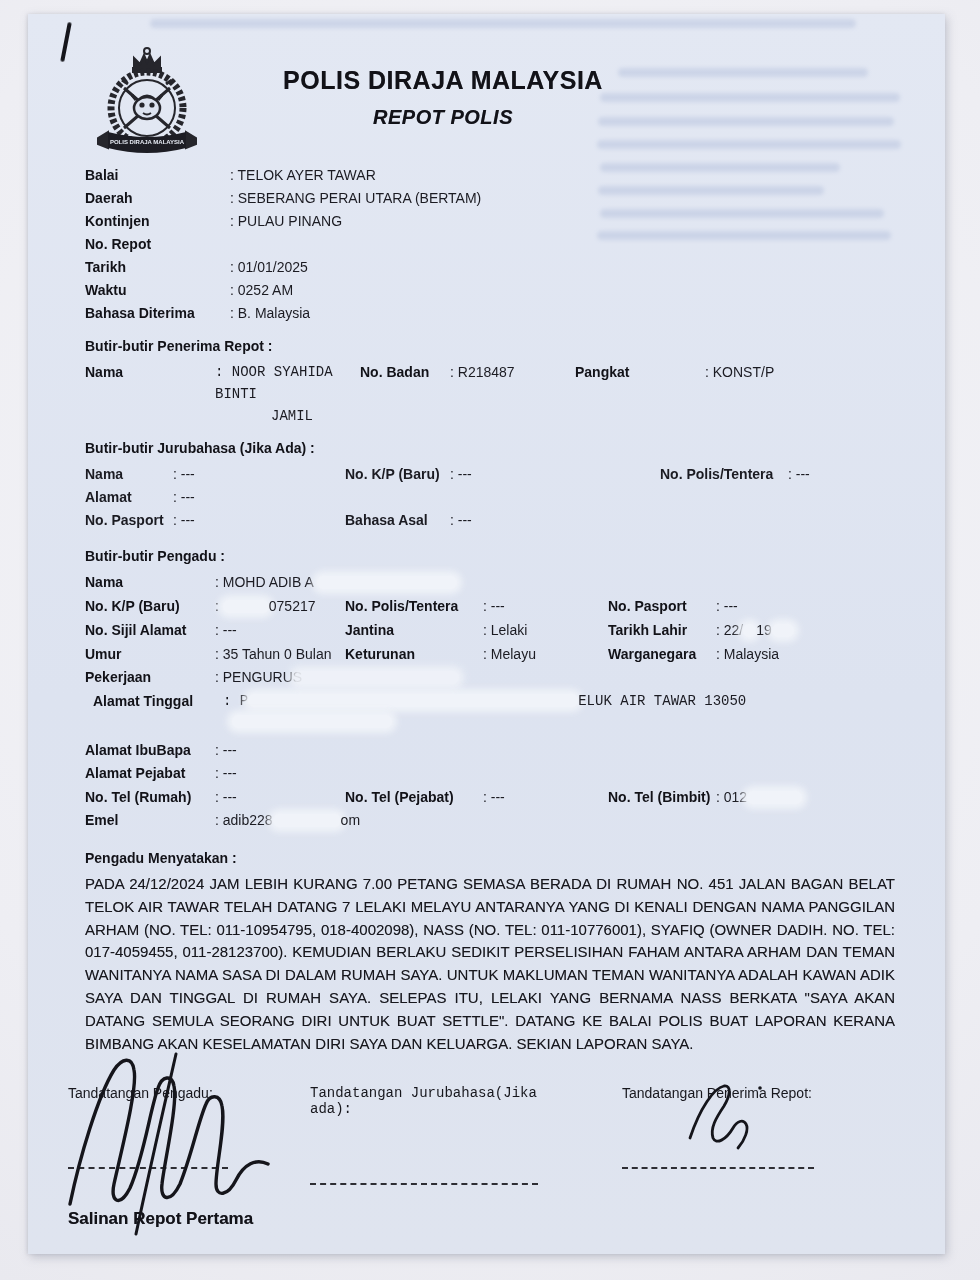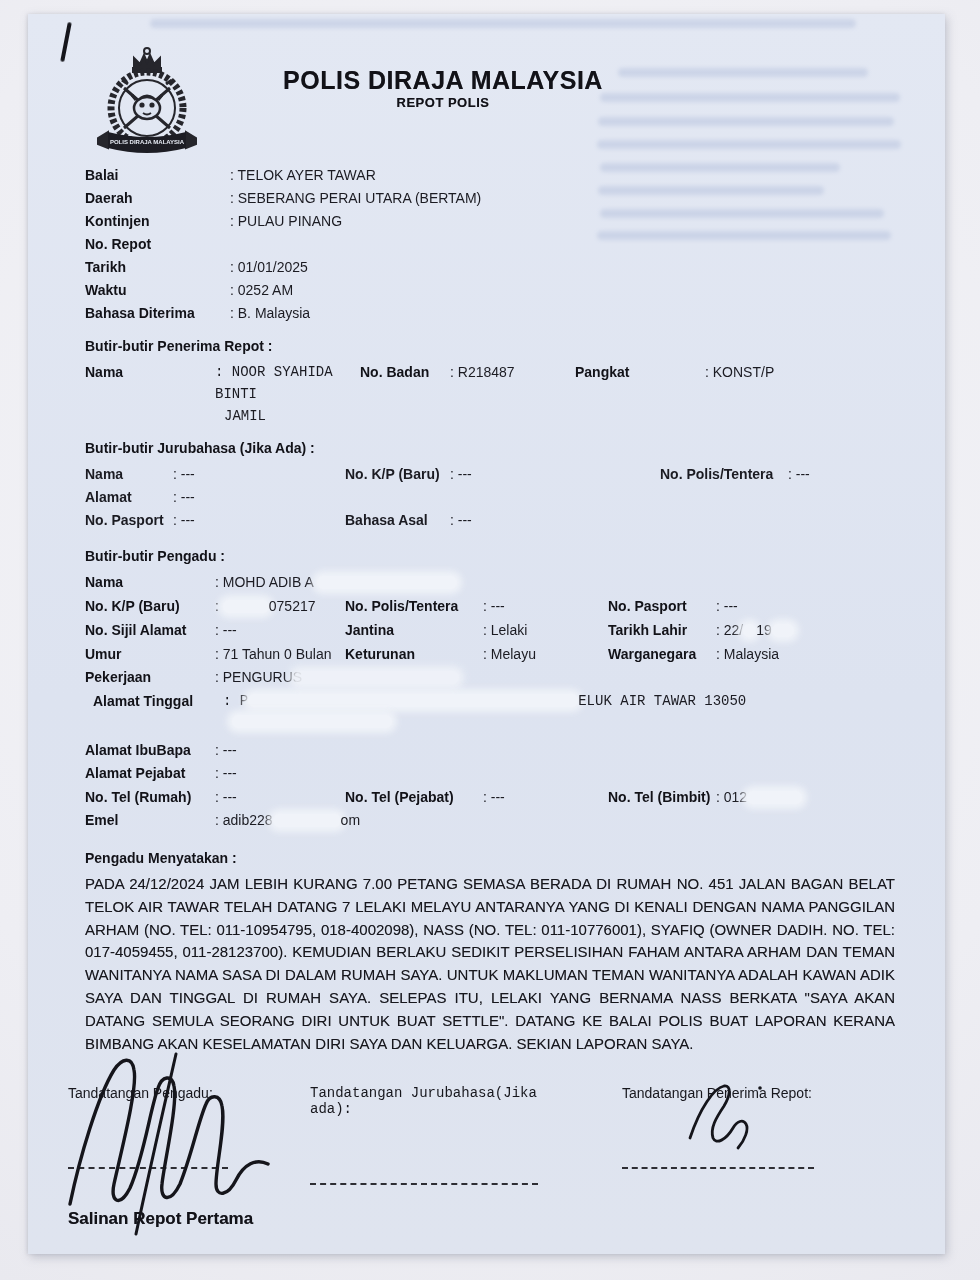--- a/index.html
+++ b/index.html
@@ -14,21 +14,21 @@
     background:linear-gradient(180deg,#e3e8f3 0%, #dde3f0 55%, #dfe4ef 100%);
     box-shadow:2px 3px 9px rgba(110,116,135,0.35), -1px 0 3px rgba(120,126,145,0.18);
   }
   
   .bleed{position:absolute;height:9px;border-radius:5px;background:#93a4cc;opacity:.28;filter:blur(2.2px);}
   .pen-mark{position:absolute;left:36px;top:8px;width:4px;height:40px;background:#15151b;border-radius:2px;transform:rotate(11deg);filter:blur(.3px);}
   
   .crest{position:absolute;left:56px;top:32px;}
   .title-wrap{position:absolute;left:0;top:52px;width:830px;text-align:center;color:#121218;}
   .doc-title{font-size:25px;font-weight:700;letter-spacing:.5px;text-shadow:0 0 .6px rgba(10,10,20,.5);}
-  .doc-subtitle{font-size:13px;font-weight:700;letter-spacing:.5px;text-shadow:0 0 .6px rgba(10,10,20,.5);}
+  .doc-subtitle{font-size:20px;font-weight:700;letter-spacing:.5px;margin-top:11px;text-shadow:0 0 .6px rgba(10,10,20,.5);font-style:italic;}
   
   .content{position:absolute;left:57px;top:150px;width:810px;color:#1b1b22;font-size:14px;}
   .lbl{font-weight:700;color:#121218;}
   .row{display:grid;line-height:23px;}
   .g1{grid-template-columns:145px 1fr;}
   .g-single{grid-template-columns:130px 1fr;}
   .g-pen{grid-template-columns:130px 145px 90px 125px 130px 1fr;}
   .g-adu{grid-template-columns:130px 130px 138px 125px 108px 1fr;line-height:24px;}
   .jrow{grid-template-columns:260px 315px 1fr;}
   .jl{font-weight:700;display:inline-block;}
@@ -125,21 +125,21 @@
           <span class="lbl">Bahasa Diterima</span>
           <span><span>:</span> <span>B. Malaysia</span></span>
         </div>
     </div>
 
     <div class="sec">Butir-butir Penerima Repot :</div>
     <div class="row g-pen" style="line-height:22px;">
       <span class="lbl">Nama</span>
       <span>
           <span class="blk"><span>:</span> <span>NOOR SYAHIDA BINTI</span></span>
-          <span class="blk" style="text-indent:9px;">JAMIL</span>
+          <span class="blk" style="text-indent:9px;text-align:center;">JAMIL</span>
         </span>
       <span class="lbl">No. Badan</span>
       <span><span>:</span> <span>R218487</span></span>
       <span class="lbl">Pangkat</span>
       <span><span>:</span> <span>KONST/P</span></span>
     </div>
 
     <div class="sec">Butir-butir Jurubahasa (Jika Ada) :</div>
     <div>
       <div class="row jrow">
@@ -173,21 +173,21 @@
       <div class="row g-adu">
         <span class="lbl">No. Sijil Alamat</span>
         <span><span>:</span> <span>---</span></span>
         <span class="lbl">Jantina</span>
         <span><span>:</span> <span>Lelaki</span></span>
         <span class="lbl">Tarikh Lahir</span>
         <span><span>:</span> <span>22/</span><span class="redact" style="width:13px;"></span><span>19</span><span class="redact" style="width:22px;"></span></span>
       </div>
       <div class="row g-adu">
         <span class="lbl">Umur</span>
-        <span><span>:</span> <span>71 Tahun 0 Bulan</span></span>
+        <span><span>:</span> <span>35 Tahun 0 Bulan</span></span>
         <span class="lbl">Keturunan</span>
         <span><span>:</span> <span>Melayu</span></span>
         <span class="lbl">Warganegara</span>
         <span><span>:</span> <span>Malaysia</span></span>
       </div>
       <div class="row g-single">
         <span class="lbl">Pekerjaan</span>
         <span><span>:</span> <span>PENGURUS</span><span class="redact" style="width:165px;margin-left:-8px;opacity:.9;"></span></span>
       </div>
       <div class="row g-single" style="line-height:21px;margin:2px 8px 6px;">

